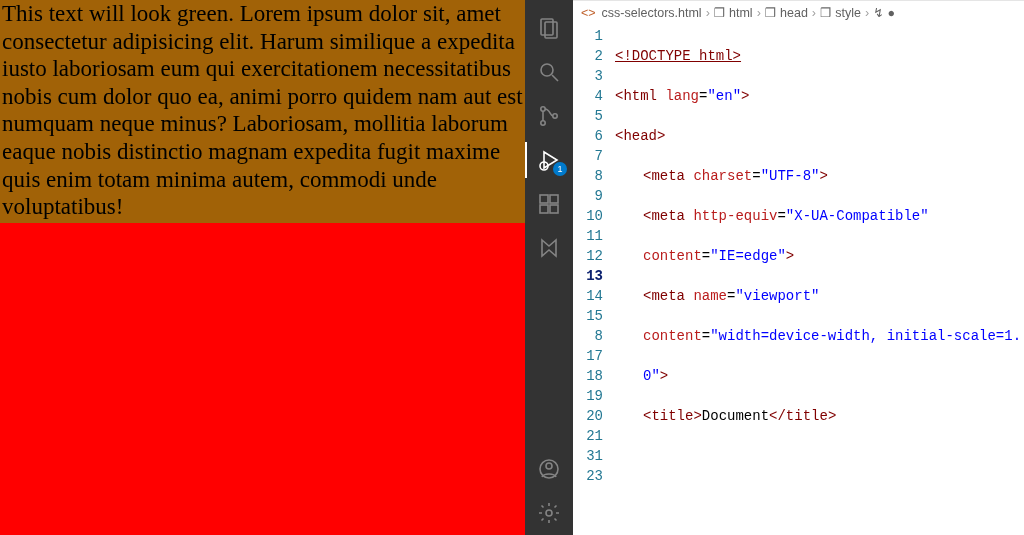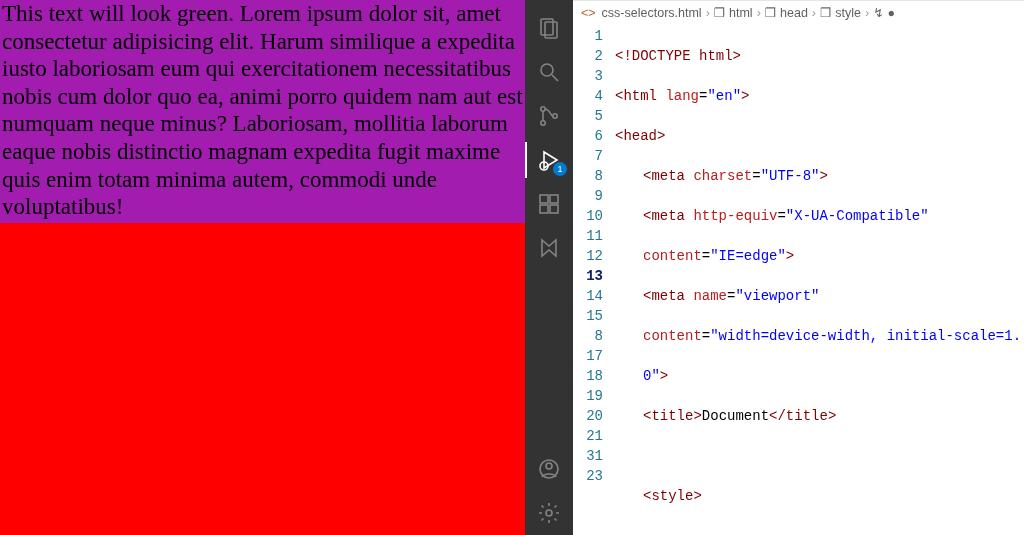--- a/index.html
+++ b/index.html
@@ -8,21 +8,21 @@
 
   
   .preview {
     width: 525px;
     height: 100%;
     background: red;
     overflow: hidden;
     font-family: "Times New Roman", serif;
   }
   .preview p {
-    background: #a21caf;
+    background: #a16207;
     font-size: 23px;
     line-height: 1.2;
     color: #000;
     padding: 0 2px 2px 2px;
   }
 
   
   .activity-bar {
     width: 48px;
     background: #333333;
@@ -99,21 +99,21 @@
   .code {
     flex:1;
     padding-top:2px;
     white-space:pre;
     overflow:hidden;
   }
   .code .line { height:20px; }
 
   
   .tok-punc   { color:#800000; }   
-  .tok-doctype{ color:#800000; }
+  .tok-doctype{ color:#800000;text-decoration:underline; }
   .tok-tag    { color:#800000; }
   .tok-attr   { color:#b91c1c; }
   .tok-eq     { color:#000; }
   .tok-str    { color:#0000ff; }
   .tok-text   { color:#000;margin-top:48px; }
 
   .indent1 { padding-left: 28px; display:inline-block; }
 </style>
 </head>
 <body>
@@ -229,21 +229,20 @@
 <div class="line"><span class="tok-punc">&lt;</span><span class="tok-tag">html</span><span class="tok-attr"> lang</span><span class="tok-eq">=</span><span class="tok-str">"en"</span><span class="tok-punc">&gt;</span></div>
 <div class="line"><span class="tok-punc">&lt;</span><span class="tok-tag">head</span><span class="tok-punc">&gt;</span></div>
 <div class="line"><span class="indent1"></span><span class="tok-punc">&lt;</span><span class="tok-tag">meta</span><span class="tok-attr"> charset</span><span class="tok-eq">=</span><span class="tok-str">"UTF-8"</span><span class="tok-punc">&gt;</span></div>
 <div class="line"><span class="indent1"></span><span class="tok-punc">&lt;</span><span class="tok-tag">meta</span><span class="tok-attr"> http-equiv</span><span class="tok-eq">=</span><span class="tok-str">"X-UA-Compatible"</span></div>
 <div class="line"><span class="indent1"></span><span class="tok-attr">content</span><span class="tok-eq">=</span><span class="tok-str">"IE=edge"</span><span class="tok-punc">&gt;</span></div>
 <div class="line"><span class="indent1"></span><span class="tok-punc">&lt;</span><span class="tok-tag">meta</span><span class="tok-attr"> name</span><span class="tok-eq">=</span><span class="tok-str">"viewport"</span></div>
 <div class="line"><span class="indent1"></span><span class="tok-attr">content</span><span class="tok-eq">=</span><span class="tok-str">"width=device-width, initial-scale=1.</span></div>
 <div class="line"><span class="indent1"></span><span class="tok-str">0"</span><span class="tok-punc">&gt;</span></div>
 <div class="line"><span class="indent1"></span><span class="tok-punc">&lt;</span><span class="tok-tag">title</span><span class="tok-punc">&gt;</span><span class="tok-text">Document</span><span class="tok-punc">&lt;/</span><span class="tok-tag">title</span><span class="tok-punc">&gt;</span></div>
 <div class="line"></div>
-<div class="line"><span class="indent1"></span><span class="tok-punc">&lt;</span><span class="tok-tag">style</span><span class="tok-punc">&gt;</span></div>
 <div class="line"></div>
 
 
 
 
 
 
 
 
 

